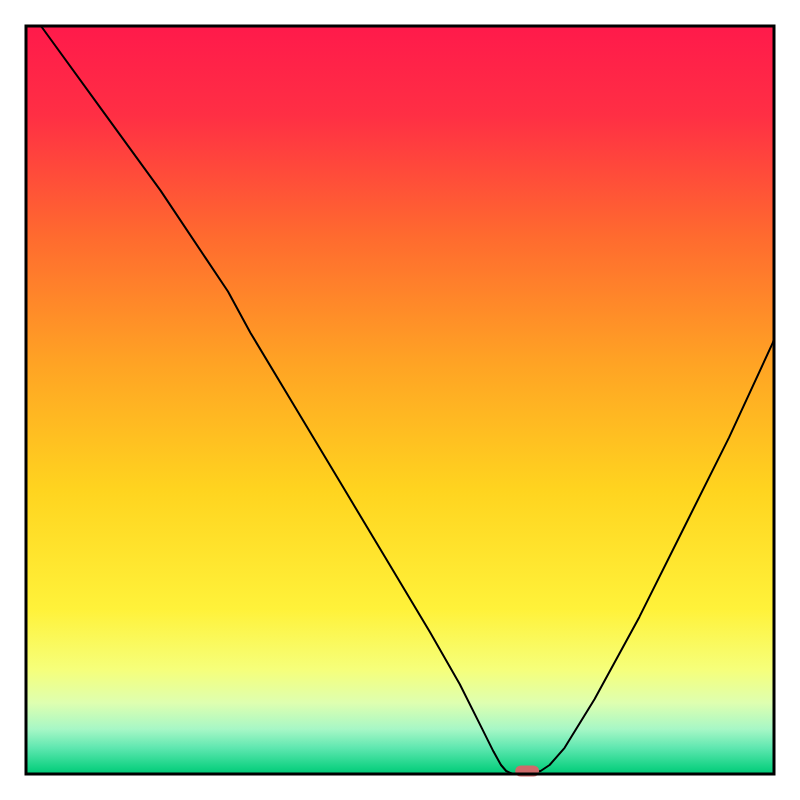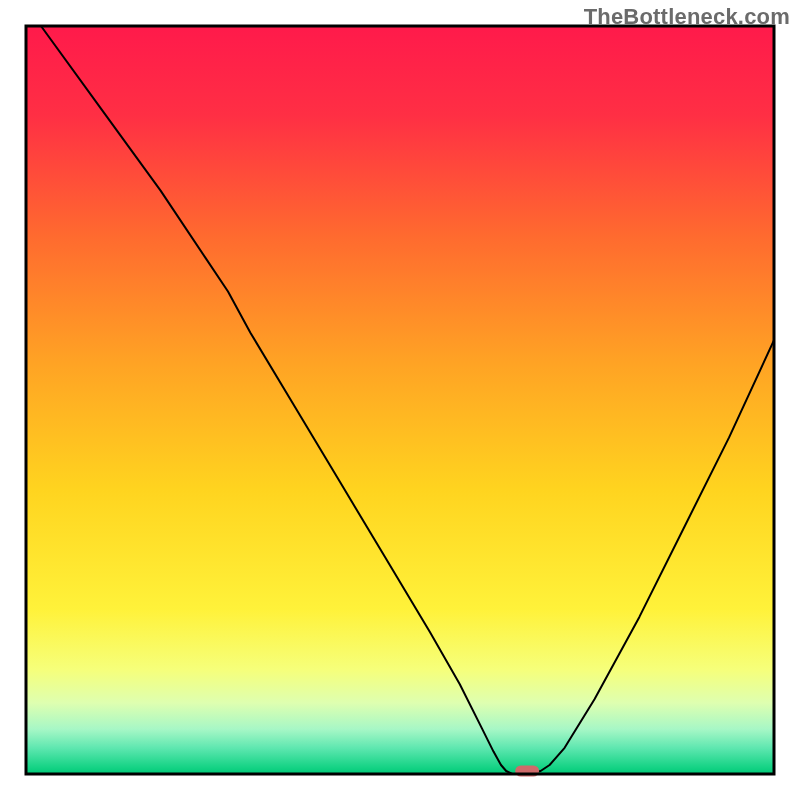--- a/index.html
+++ b/index.html
@@ -26,21 +26,20 @@
     z-index: 10;
   }
   svg {
     display: block;
   }
 </style>
 </head>
 <body>
 
 <div class="chart-wrap">
-  <div class="watermark">TheBottleneck.com</div>
 
   <svg id="chart-svg" width="800" height="800" viewBox="0 0 800 800">
     <defs>
       <linearGradient id="bg-grad" x1="0" y1="0" x2="0" y2="1">
           <stop offset="0.00%" stop-color="#ff1a4b"></stop>
           <stop offset="12.00%" stop-color="#ff2f44"></stop>
           <stop offset="28.00%" stop-color="#ff6a2f"></stop>
           <stop offset="45.00%" stop-color="#ffa324"></stop>
           <stop offset="62.00%" stop-color="#ffd41f"></stop>
           <stop offset="78.00%" stop-color="#fff23a"></stop>

